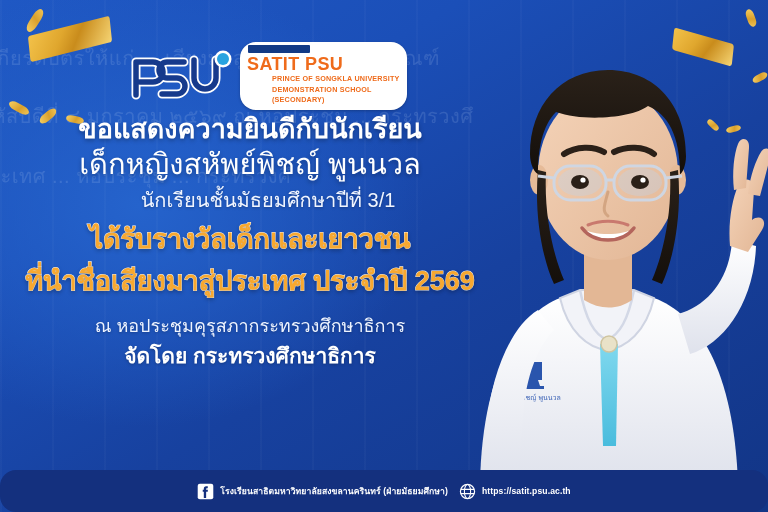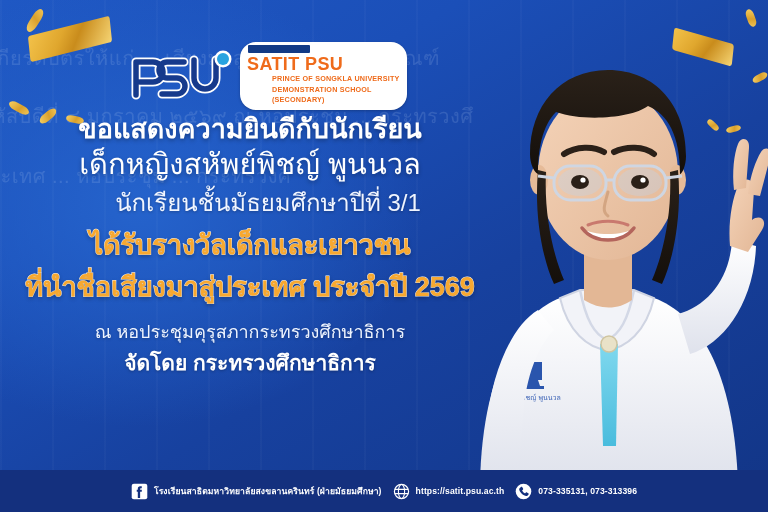--- a/index.html
+++ b/index.html
@@ -92,21 +92,21 @@
   }
   .l-head {
     color:#ffffff; font-weight:bold; font-size:27px; line-height:1.26;
     text-shadow:0 2px 4px rgba(0,0,0,.30);
   }
   .l-name {
     color:#ffffff; font-weight:normal; font-size:29px; line-height:1.3;
     text-shadow:0 2px 4px rgba(0,0,0,.30);
   }
   .l-grade {
-    color:#f0f5ff; font-size:24px; line-height:1.6; font-weight:normal;
+    color:#f0f5ff; font-size:20px; line-height:1.6; font-weight:normal;
     text-shadow:0 1px 3px rgba(0,0,0,.28);
     padding-left:36px;
   }
   .l-award {
     color:#f7a830; font-weight:bold; font-size:27px; line-height:1.33;
     margin-top:6px;
     -webkit-text-stroke:0.9px #ffffff;
     paint-order:stroke fill;
     text-shadow:0 2px 4px rgba(0,0,0,.32);
   }
@@ -126,20 +126,21 @@
     text-shadow:0 1px 3px rgba(0,0,0,.28);
   }
 
   
   .footer {
     position:absolute; left:0; right:0; bottom:0; height:42px;
     background:#14307e;
     display:flex; align-items:center; justify-content:center;
     gap:11px; z-index:10;
     padding:0 12px;
+    border-radius:16px;
   }
   .f-item { display:flex; align-items:center; gap:6px; }
   .f-text { color:#ffffff; font-size:8.6px; font-weight:bold; letter-spacing:.1px; white-space:nowrap; }
   .f-ico { width:17px; height:17px; flex:0 0 17px; display:block; }
 </style>
 </head>
 <body>
 
 <div id="poster">
 
@@ -293,23 +294,16 @@
 
     <div class="f-item">
       <svg class="f-ico" viewBox="0 0 24 24">
         <circle cx="12" cy="12" r="10" fill="none" stroke="#ffffff" stroke-width="1.7"></circle>
         <ellipse cx="12" cy="12" rx="4.4" ry="10" fill="none" stroke="#ffffff" stroke-width="1.5"></ellipse>
         <path d="M2.3 9h19.4M2.3 15h19.4" stroke="#ffffff" stroke-width="1.5"></path>
       </svg>
       <span class="f-text">https://satit.psu.ac.th</span>
     </div>
 
-    <div class="f-item">
-      <svg class="f-ico" viewBox="0 0 24 24">
-        <circle cx="12" cy="12" r="11" fill="#ffffff"></circle>
-        <path d="M8.4 5.6c.7-.5 1.5-.3 1.9.4l1.1 1.9c.3.6.2 1.3-.3 1.7l-.8.6c-.2.2-.3.5-.1.8.8 1.5 2 2.7 3.5 3.5.3.2.6.1.8-.1l.6-.8c.4-.5 1.1-.6 1.7-.3l1.9 1.1c.7.4.9 1.2.4 1.9l-.8 1.1c-.6.8-1.6 1.1-2.5.8C12 18.2 7.3 13.9 6 9.6c-.3-.9 0-1.9.8-2.5z" fill="#14307e"></path>
-      </svg>
-      <span class="f-text">073-335131, 073-313396</span>
-    </div>
 
 
   </div>
 </div>
 
 </body></html>

